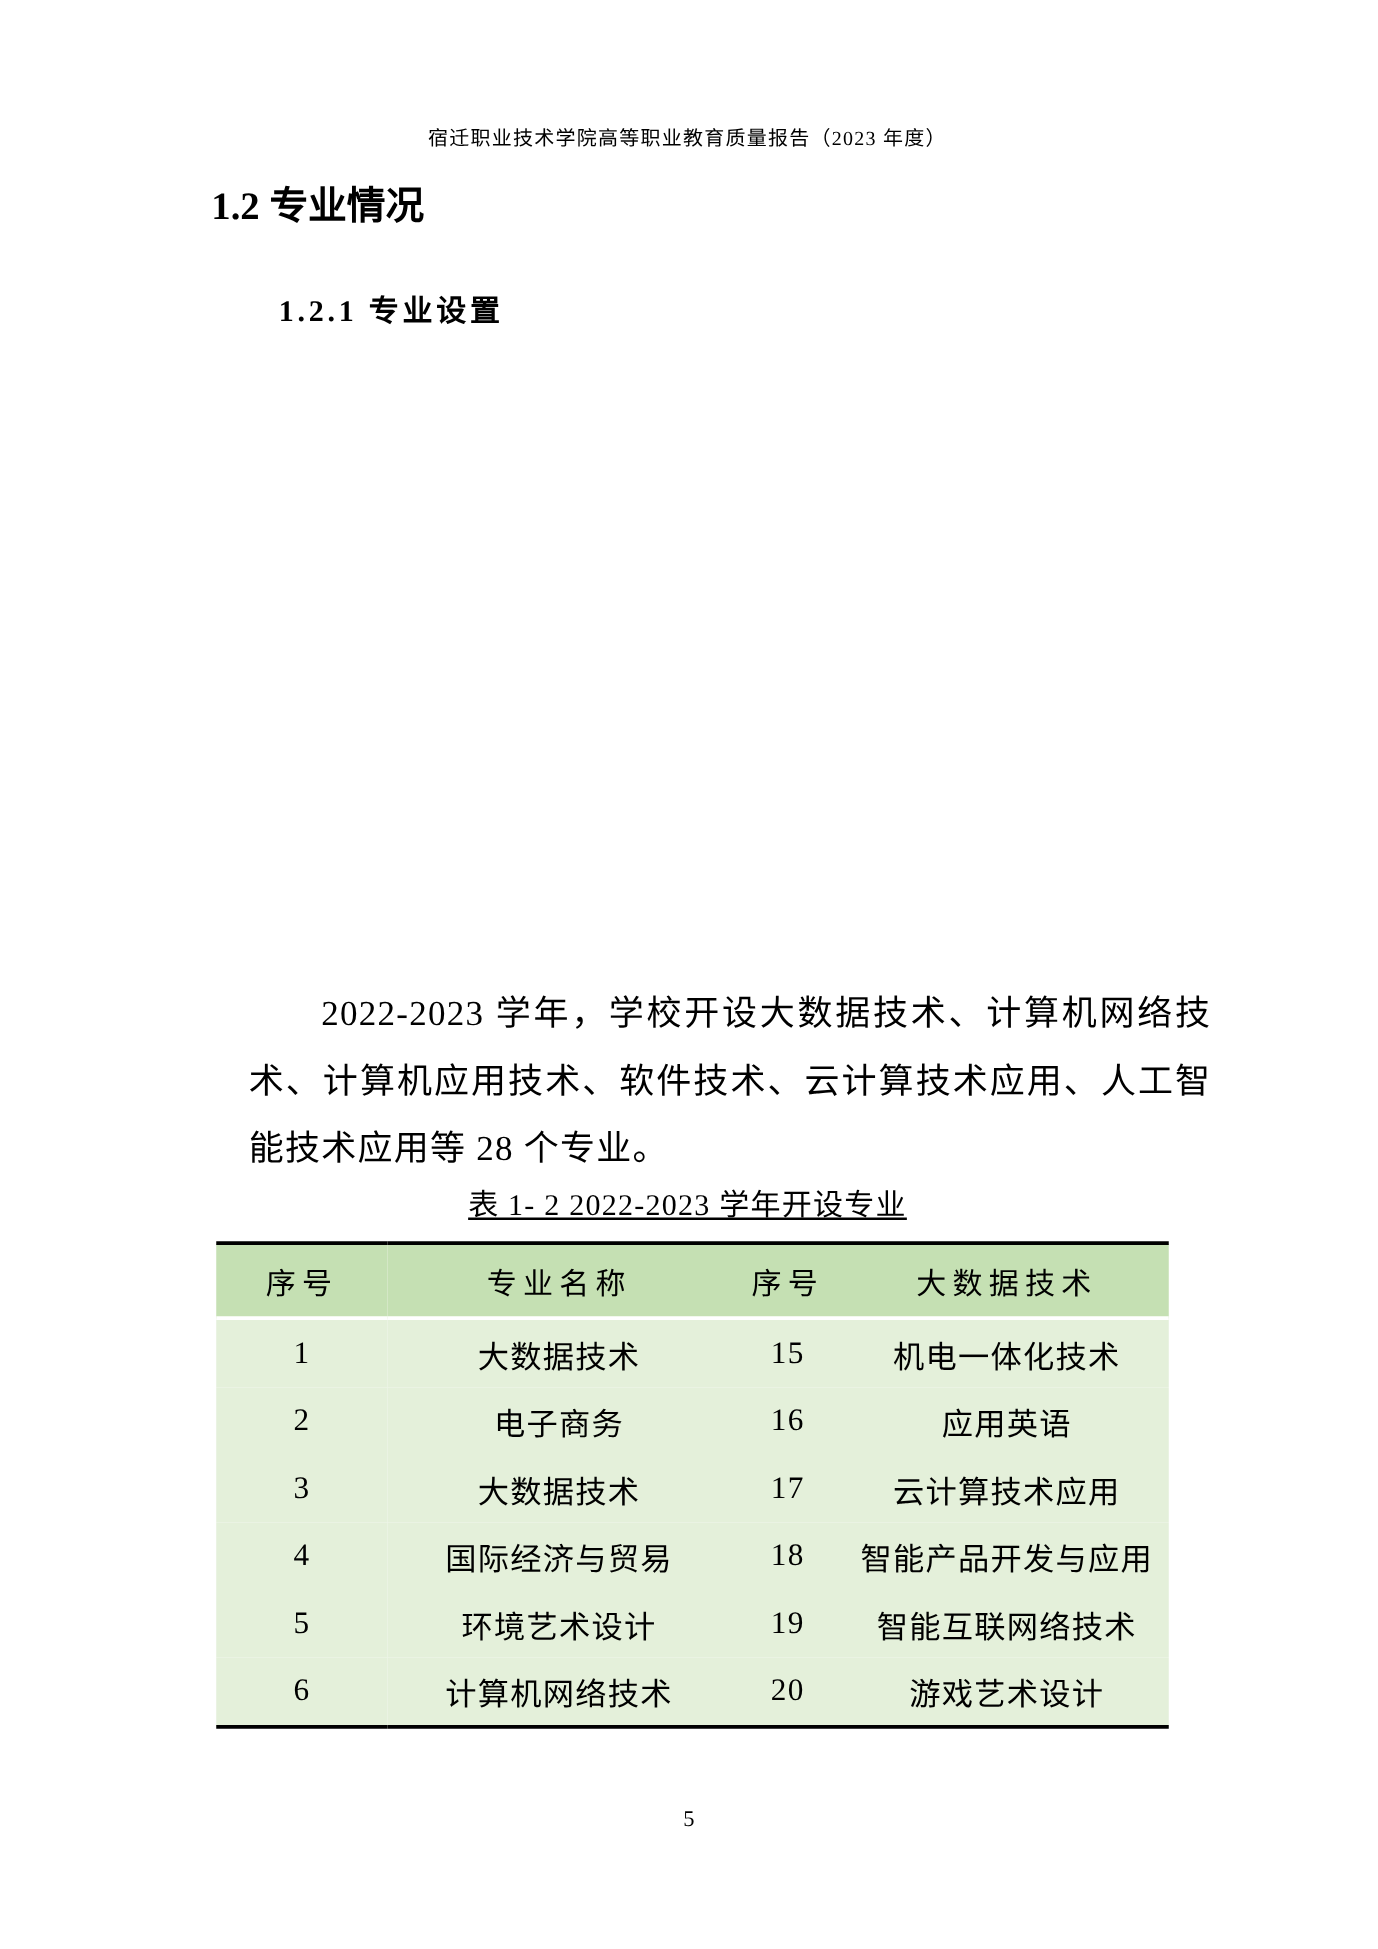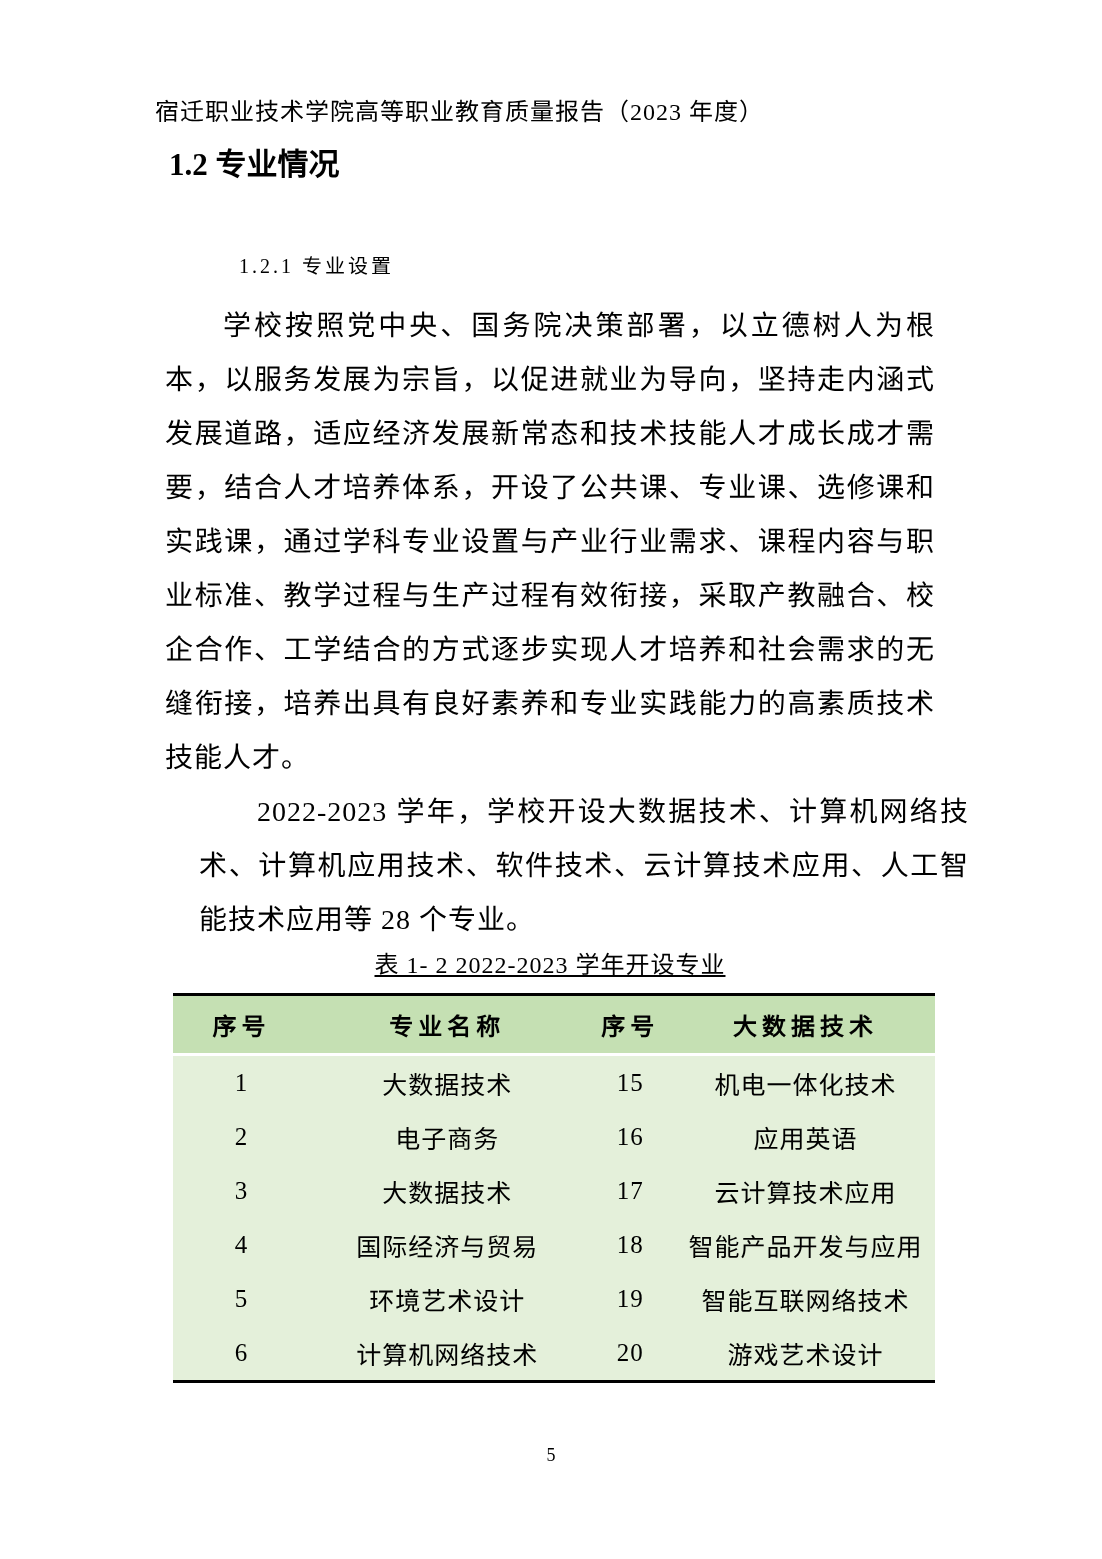--- a/index.html
+++ b/index.html
@@ -15,46 +15,46 @@
     overflow: hidden;
     font-family: "Liberation Serif", "DejaVu Serif", serif;
     color: #000000;
     --header-bg: #c5e0b3;
     --body-bg: #e4f0da;
     --border-color: #000000;
   }
   .doc-header {
     position: absolute;
     top: 100px;
-    left: 155px;
+    left: 165px;
     width: 770px;
-    text-align: left;
-    font-size: 24px;
+    text-align: center;
+    font-size: 16px;
     line-height: 24px;
     letter-spacing: 1px;
   }
   .section-title {
     position: absolute;
     top: 141px;
     left: 165px;
     width: 770px;
     font-size: 31px;
     line-height: 40px;
     font-weight: bold;
     margin: 4px;
   }
   .subsection-title {
     position: absolute;
     top: 231px;
     left: 165px;
     width: 770px;
-    font-size: 20px;
+    font-size: 24px;
     line-height: 38px;
-    font-weight: normal;
-    margin: 16px;
+    font-weight: bold;
+    margin: 0;
     padding-left: 58px;
     letter-spacing: 3px;
   }
   .body-paragraph {
     position: absolute;
     left: 165px;
     width: 770px;
     margin: 0;
     font-size: 28px;
     line-height: 54px;
@@ -87,21 +87,21 @@
     border-bottom: 3px solid var(--border-color);
   }
   .specialties-table col.c1 { width: 18%; }
   .specialties-table col.c2 { width: 36%; }
   .specialties-table col.c3 { width: 12%; }
   .specialties-table col.c4 { width: 34%; }
   .specialties-table th {
     background: var(--header-bg);
     height: 57px;
     font-size: 24px;
-    font-weight: bold;
+    font-weight: normal;
     text-align: center;
     vertical-align: middle;
     letter-spacing: 5px;
     border-bottom: 3px solid #ffffff;
     padding: 0;
   }
   .specialties-table td {
     background: var(--body-bg);
     height: 54px;
     font-size: 25px;
@@ -124,21 +124,20 @@
 <body>
 
 <div class="page" style="--header-bg: #c5e0b3; --body-bg: #e4f0da; --border-color: #000000;">
 
   <div class="doc-header">宿迁职业技术学院高等职业教育质量报告（2023 年度）</div>
 
   <h1 class="section-title">1.2 专业情况</h1>
 
   <h2 class="subsection-title">1.2.1 专业设置</h2>
 
-  <p class="body-paragraph para-1">学校按照党中央、国务院决策部署，以立德树人为根本，以服务发展为宗旨，以促进就业为导向，坚持走内涵式发展道路，适应经济发展新常态和技术技能人才成长成才需要，结合人才培养体系，开设了公共课、专业课、选修课和实践课，通过学科专业设置与产业行业需求、课程内容与职业标准、教学过程与生产过程有效衔接，采取产教融合、校企合作、工学结合的方式逐步实现人才培养和社会需求的无缝衔接，培养出具有良好素养和专业实践能力的高素质技术技能人才。</p>
 
   <p class="body-paragraph para-2">2022-2023 学年，学校开设大数据技术、计算机网络技术、计算机应用技术、软件技术、云计算技术应用、人工智能技术应用等 28 个专业。</p>
 
   <div class="table-caption">表 1- 2  2022-2023 学年开设专业</div>
 
   <table class="specialties-table">
     <colgroup>
       <col class="c1">
         <col class="c2">
         <col class="c3">

